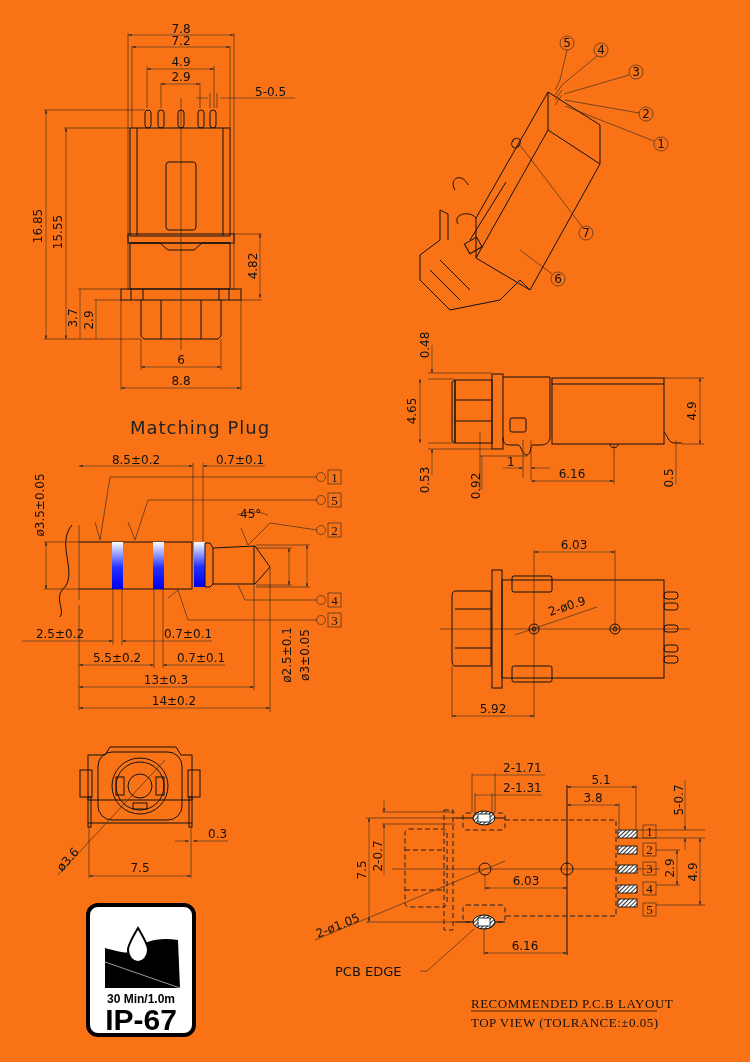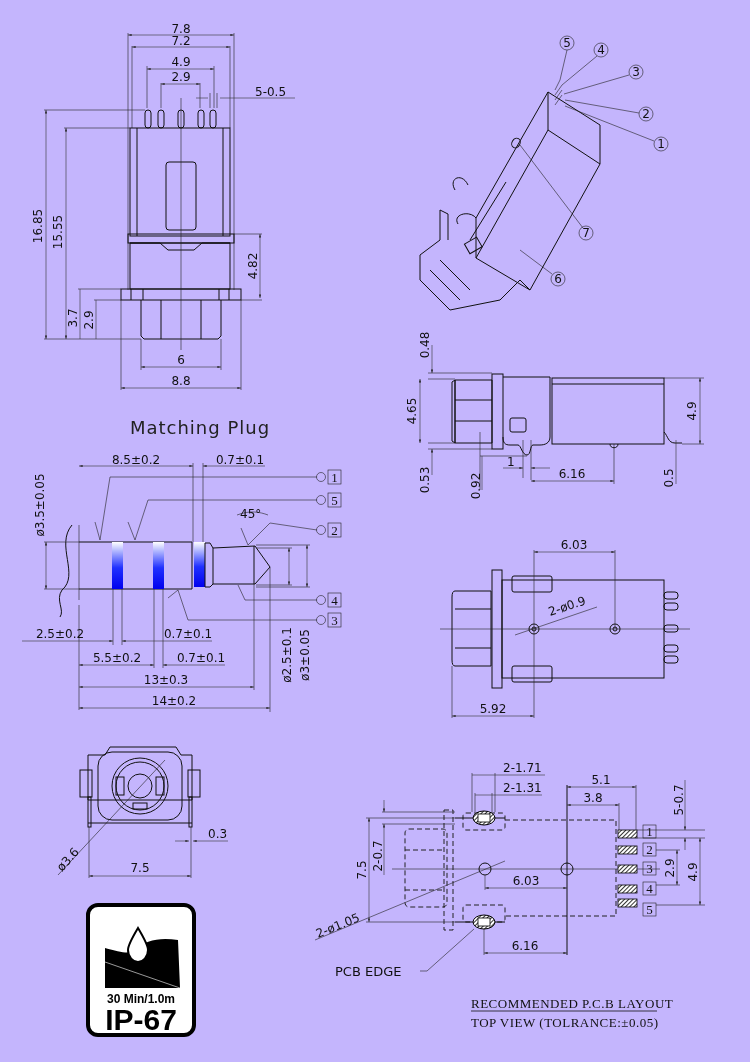--- a/index.html
+++ b/index.html
@@ -1,16 +1,16 @@
 <!DOCTYPE html>
 <html><head>
 <meta charset="utf-8">
 <style>
   html, body { margin: 0; padding: 0; background: #ffffff; }
-  #sheet { position: relative; width: 750px; height: 1062px; background: #c4b5fd; overflow: hidden; }
+  #sheet { position: relative; width: 750px; height: 1062px; background: #f97316; overflow: hidden; }
   svg { position: absolute; left: 0; top: 0; }
   .ln { stroke: #111; stroke-width: 1; fill: none; }
   .thin { stroke: #222; stroke-width: 0.6; fill: none; }
   .dash { stroke: #222; stroke-width: 1; fill: none; stroke-dasharray: 5 3; }
   .dim { stroke: #333; stroke-width: 0.6; fill: none; }
   .t { font-family: "DejaVu Sans", sans-serif; font-size: 12px; fill: #111; }
   .tc { font-family: "Liberation Serif", serif; font-size: 13px; fill: #111; }
   .title { font-family: "DejaVu Sans", sans-serif; font-size: 18px; fill: #222; letter-spacing: 1px; }
   .cap { font-family: "Liberation Serif", serif; font-size: 13px; fill: #111; letter-spacing: 0.5px; }
   .ip-s { font-family: "Liberation Sans", sans-serif; font-weight: bold; font-size: 12px; fill: #000; }

